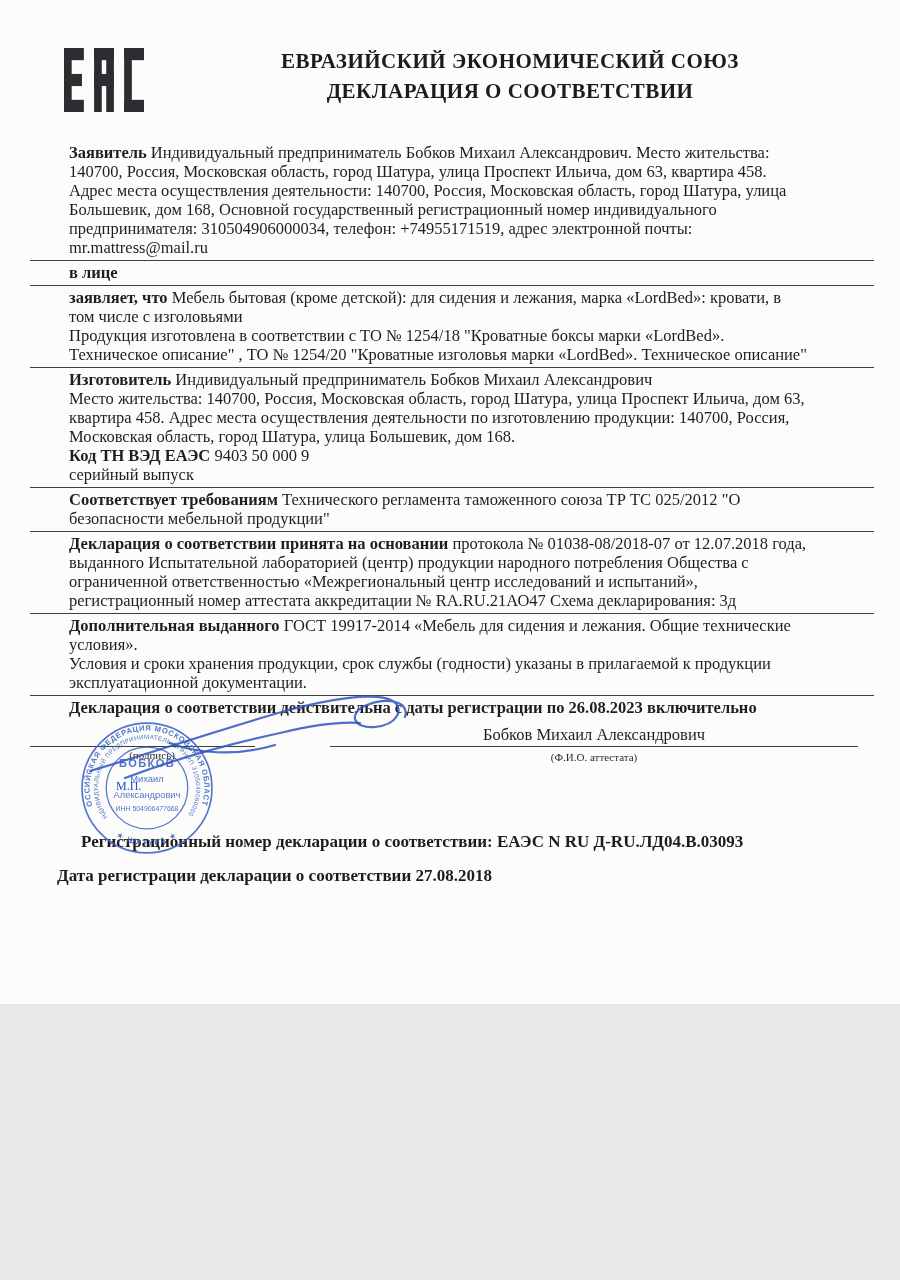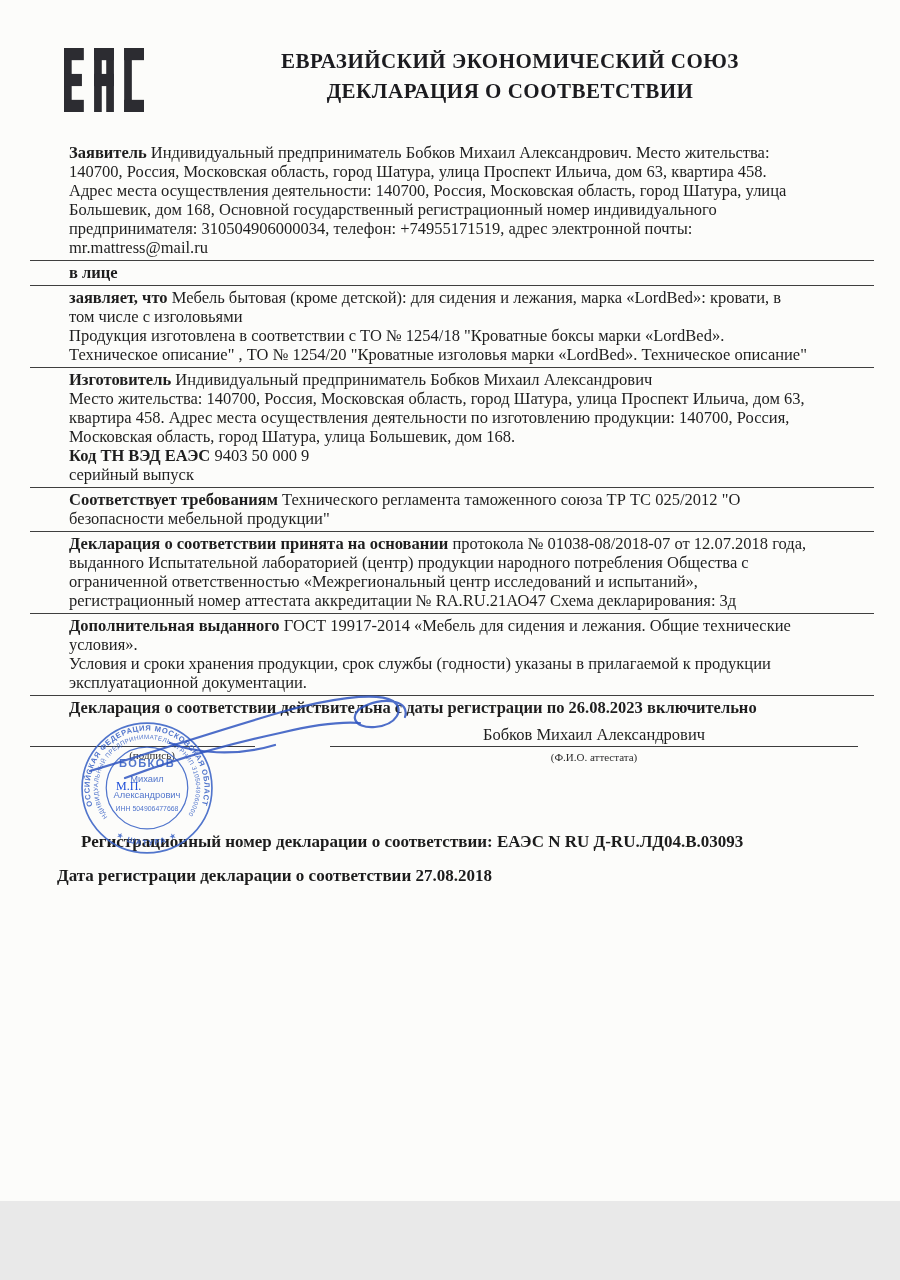--- a/index.html
+++ b/index.html
@@ -1,17 +1,17 @@
 <!DOCTYPE html>
 <html><head>
 <meta charset="utf-8">
 <style>
   html,body{margin:0;padding:0;background:#e9e9e9;}
   .page{
-    position:relative;width:900px;height:1201px;margin:0 auto;
+    position:relative;width:900px;height:1004px;margin:0 auto;
     background:#fcfcfa;overflow:hidden;
     font-family:"Liberation Serif","DejaVu Serif",serif;
     color:#1e1e1e;
   }
   
   .eac-logo{position:absolute;left:64px;top:47px;width:80px;height:66px;}
   .doc-title{
     position:absolute;left:205px;top:46px;width:610px;
     text-align:center;font-weight:bold;font-size:21px;line-height:30px;
     letter-spacing:.5px;color:#1b1b1f;

